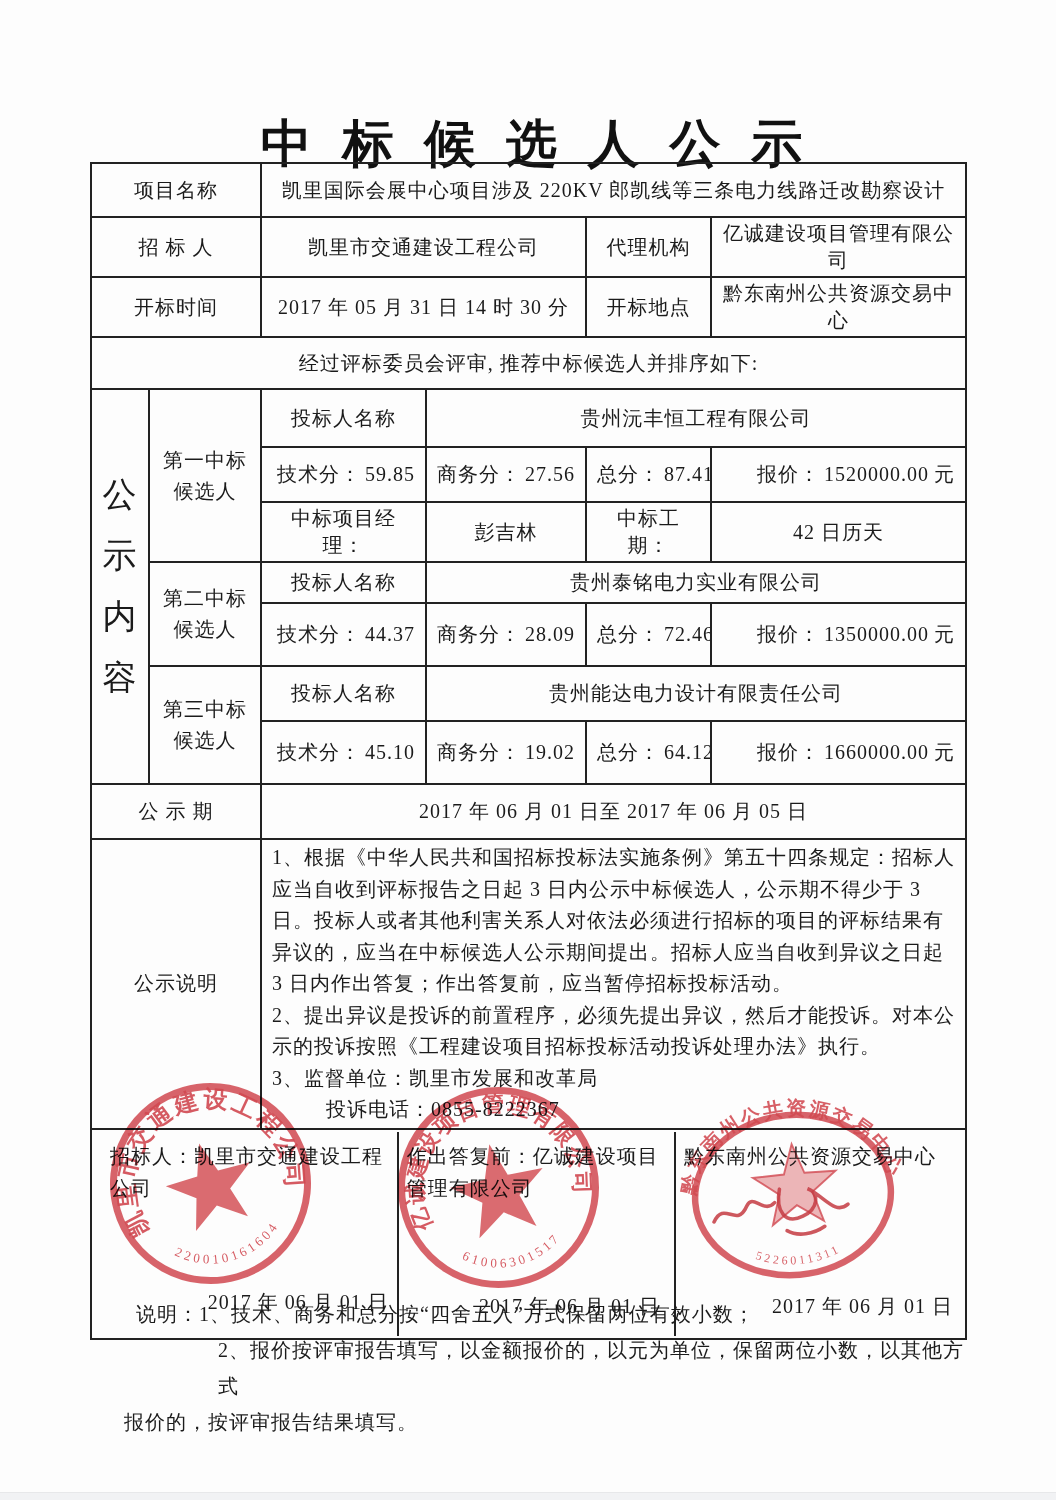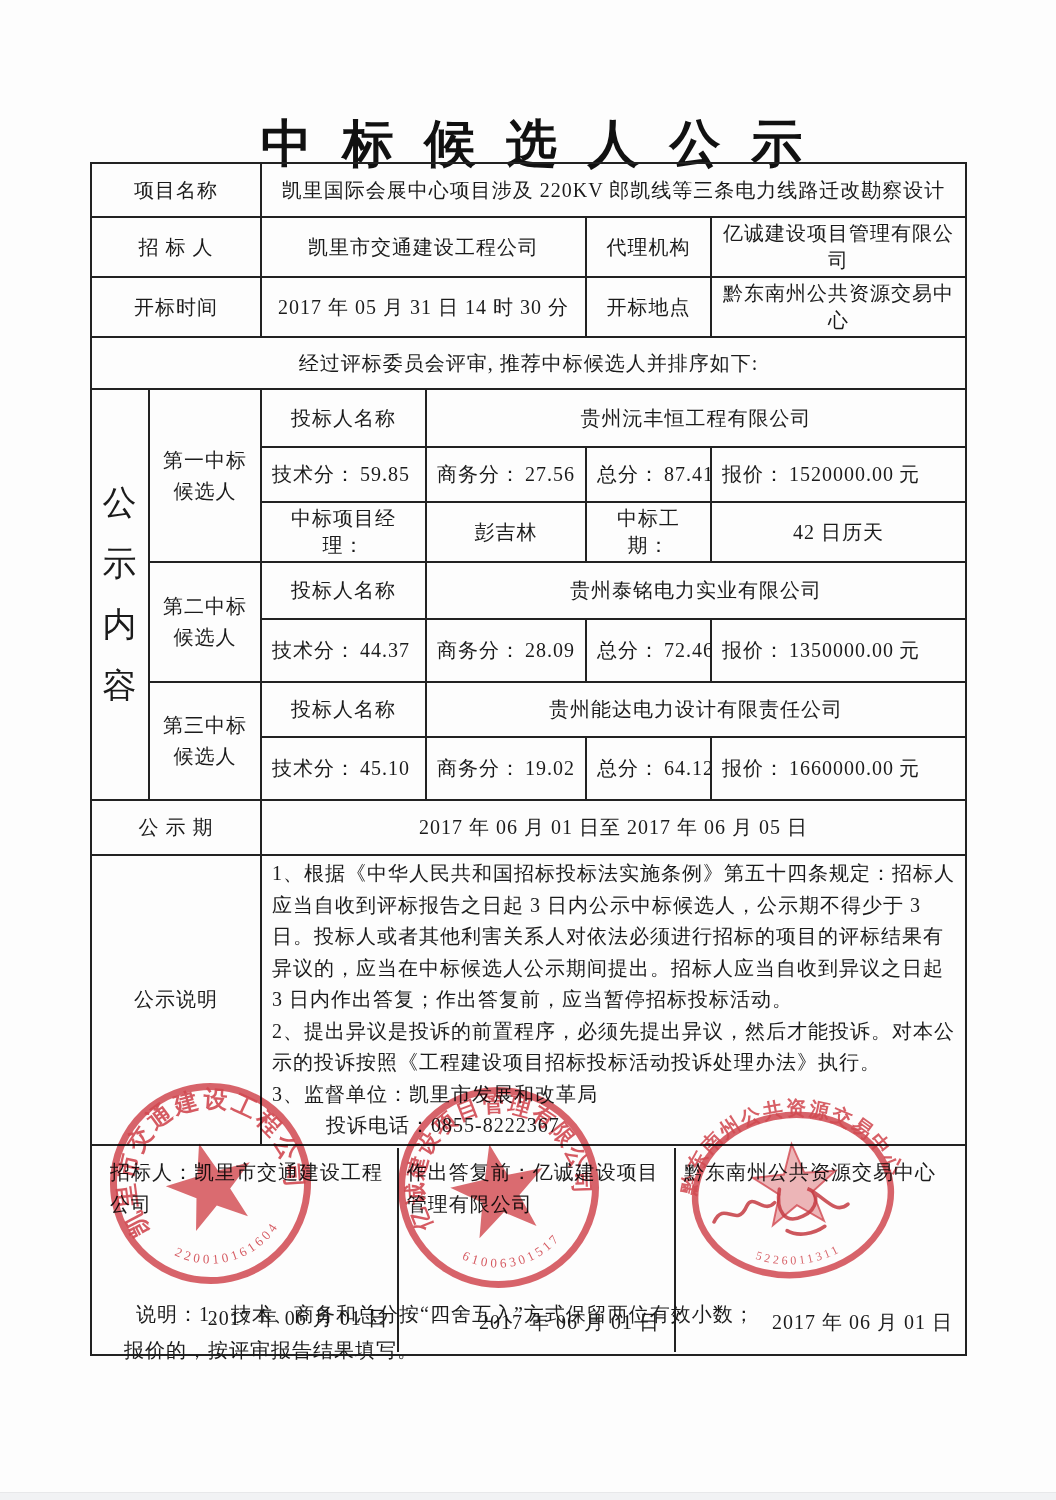--- a/index.html
+++ b/index.html
@@ -17,21 +17,21 @@
     position:absolute; left:90px; top:162px; width:875px;
     border-collapse:collapse; table-layout:fixed; font-size:20px;
   }
   table.announce td {
     border:2px solid #222; padding:2px 10px; letter-spacing:1px;
     vertical-align:middle; overflow:hidden;
   }
   td.lbl { text-align:center;border-radius:15px; }
   td.val { text-align:center; }
   td.ctr { text-align:center; }
-  td.score { white-space:nowrap; padding-left:12px; }
+  td.score { white-space:nowrap; padding-left:12px;text-align:right; }
   td.thick-b { border-bottom-width:3px; }
   .vcell { text-align:center; }
   .vchar { display:block; font-size:34px; line-height:1; margin:27px auto; font-weight:500; }
   .rankline { display:block; text-align:center; line-height:31px; }
   td.note-cell { padding:8px 12px 6px 14px; }
   .note-cell p { margin:0; line-height:31.5px; text-align:left; }
   .note-cell p.indent { padding-left:54px; }
   .unit { margin-left:5px; }
   .sval { margin-left:4px; }
   td.sig-td { padding:0; }
@@ -116,21 +116,21 @@
         <td class="score thick-b"><span>总分：</span><span class="sval">87.41</span></td>
         <td class="score thick-b"><span>报价：</span><span class="sval">1520000.00</span><span class="unit">元</span></td>
       </tr>
       <tr style="height:59px">
         <td class="val">中标项目经理：</td>
         <td class="val">彭吉林</td>
         <td class="val">中标工期：</td>
         <td class="val">42 日历天</td>
       </tr>
 
-      <tr style="height:57px">
+      <tr style="height:41px">
         <td rowspan="2" class="ctr">
           <span class="rankline">第二中标</span>
           <span class="rankline">候选人</span>
         </td>
         <td class="val">投标人名称</td>
         <td colspan="3" class="val">贵州泰铭电力实业有限公司</td>
       </tr>
       <tr style="height:63px">
         <td class="score thick-b"><span>技术分：</span><span class="sval">44.37</span></td>
         <td class="score thick-b"><span>商务分：</span><span class="sval">28.09</span></td>
@@ -234,17 +234,18 @@
       <g fill="none" stroke="#c22a33" stroke-width="3.6" stroke-linecap="round" stroke-opacity="0.85">
         <path d="M 30,115 C 42,94 52,124 64,102 C 71,89 80,112 92,101"></path>
         <path d="M 98,88 C 92,110 101,124 119,117 C 135,111 138,95 126,90 C 142,99 151,119 165,109"></path>
         <path d="M 102,130 C 112,137 128,136 140,129"></path>
       </g>
     </svg>
   </div>
 
   <div class="footnotes">
     <div class="fn0">说明：1、技术、商务和总分按“四舍五入”方式保留两位有效小数；</div>
+    <div class="fn1">2、报价按评审报告填写，以金额报价的，以元为单位，保留两位小数，以其他方式</div>
     <div class="fn2">报价的，按评审报告结果填写。</div>
   </div>
 
   <div class="scan-strip"></div>
 </div>
 
 </body></html>

